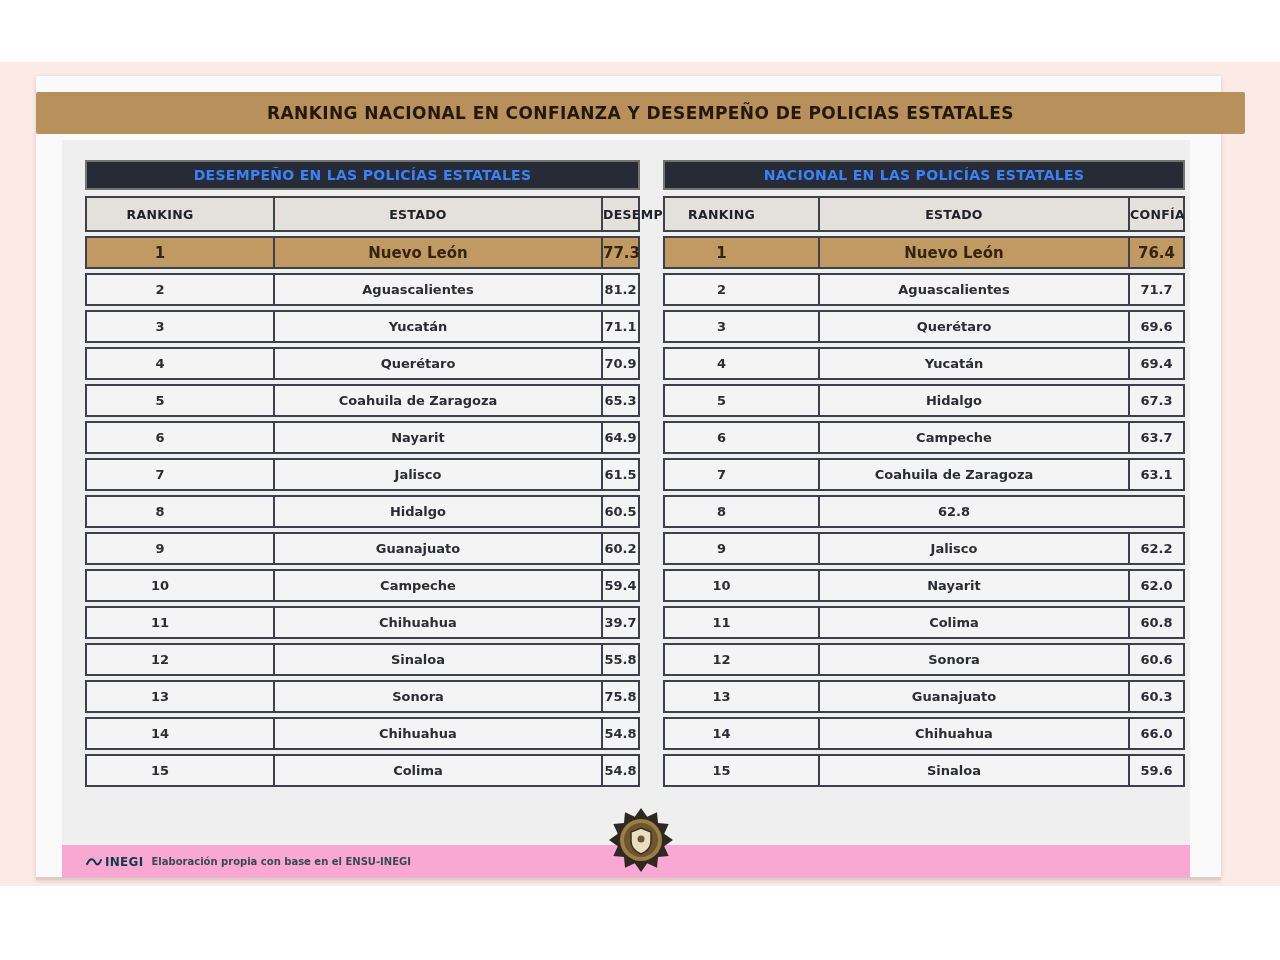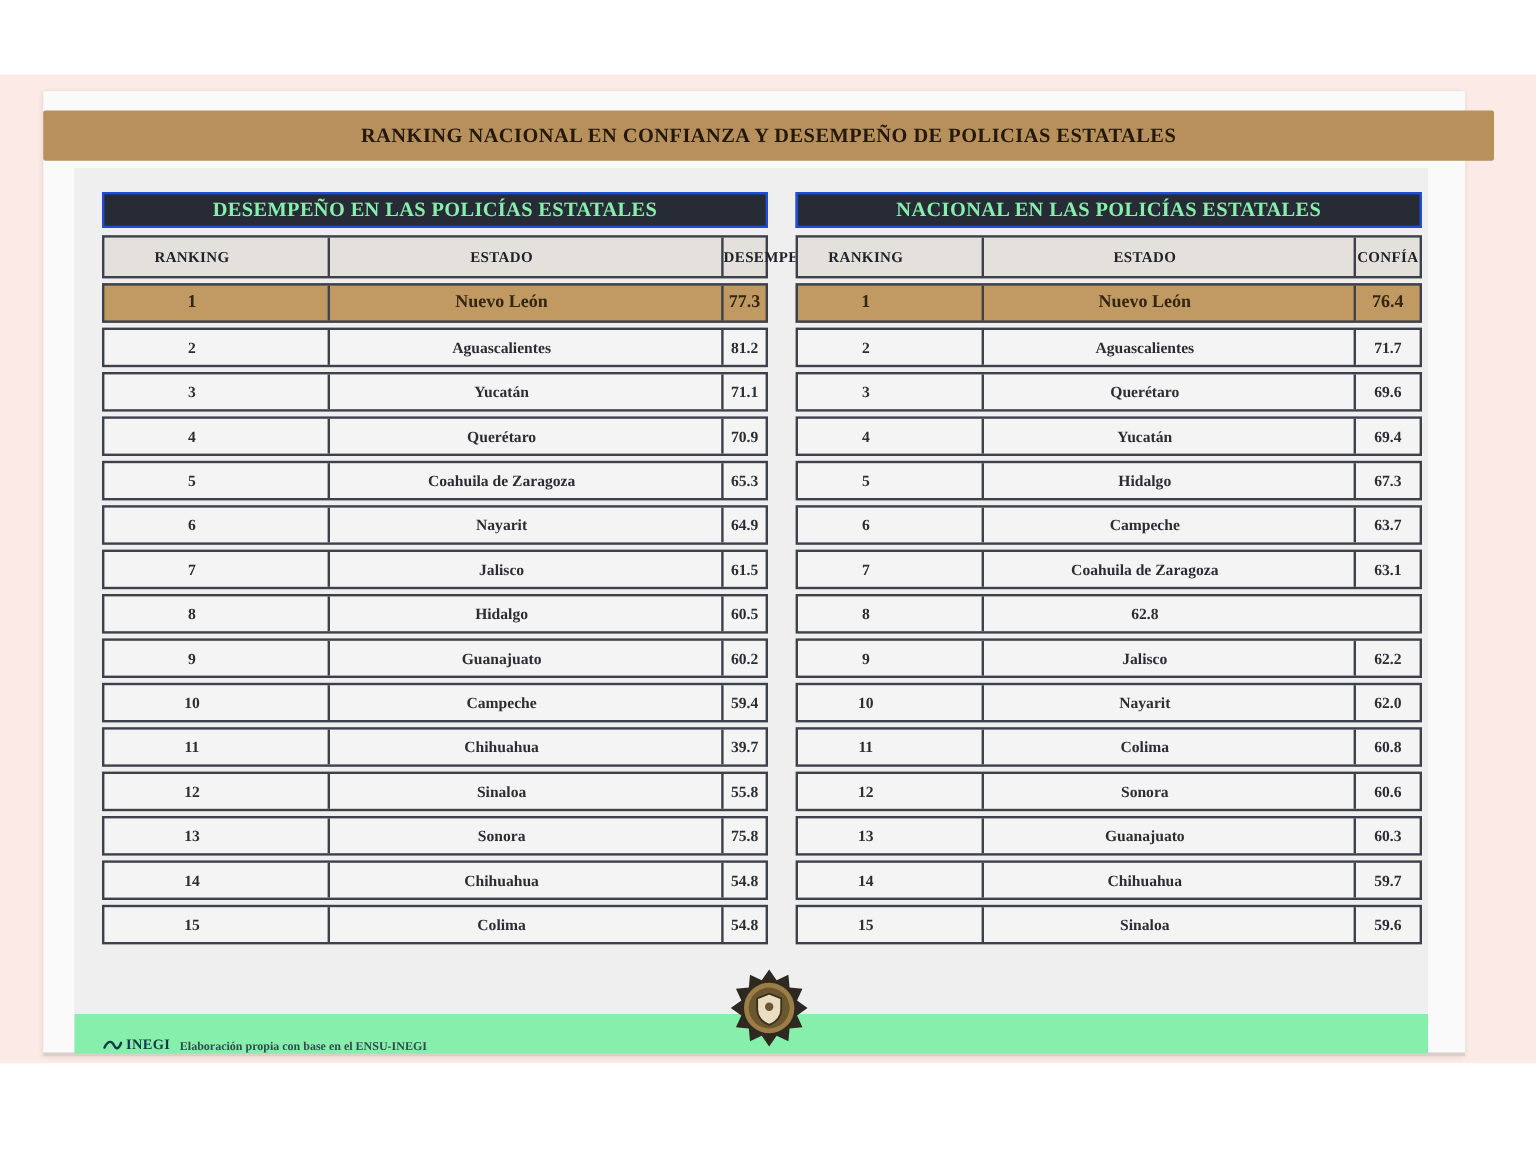--- a/index.html
+++ b/index.html
@@ -12,61 +12,60 @@
   }
   .pink-band {
     position:absolute; left:0; top:62px; width:1280px; height:824px;
     background:#fbeae6;
   }
   .card {
     position:absolute; left:36px; top:76px; width:1185px; height:804px;
     background:#fafafb;
     border-bottom:3px solid #dccfca;
     box-shadow:0 1px 4px rgba(90,60,50,.18);
-    font-family:Liberation Serif, serif;
   }
   .title-bar {
     position:absolute; left:0; top:16px; width:1209px; height:42px;
     background:#b7905c; border-radius:2px;
     display:flex; align-items:center; justify-content:center;
   }
   .title-bar span {
     font-weight:bold; font-size:17px; color:#241808; letter-spacing:.4px;
   }
   .panel {
     position:absolute; left:26px; top:64px; width:1128px; height:706px;
     background:#efeff0;
   }
   .tbl { position:absolute; top:84px; }
   .tbl.left  { left:49px;  width:555px; }
   .tbl.right { left:627px; width:522px; }
   .tbl-head {
-    height:30px; background:#272b36; border:2px solid #1d4ed8;
-    color:#86efac; font-weight:bold; font-size:17px; letter-spacing:.3px;
+    height:30px; background:#272b36; border:2px solid #737373;
+    color:#3b82f6; font-weight:bold; font-size:14px; letter-spacing:.3px;
     display:flex; align-items:center; justify-content:center;
   }
   .row {
     display:grid; height:33px; margin-top:4px;
     border:2px solid #3d414b; background:#f4f4f4;gap:40px;
   }
   .tbl.left  .row { grid-template-columns:146px 288px 1fr; }
   .tbl.right .row { grid-template-columns:113px 270px 1fr; }
   .row.cols { height:36px; margin-top:6px; background:#e4e1dc; }
   .row .cell {
     display:flex; align-items:center; justify-content:center;
     font-weight:bold; font-size:13px; color:#2c2d33;
   }
   .row .cell + .cell { border-left:2px solid #3d414b; }
   .row.cols .cell { font-size:12.5px; letter-spacing:.3px; color:#20222a; }
   .row.top { background:#c09a62; }
   .row.top .cell { font-size:15px; color:#33250f; }
   .footer-strip {
     position:absolute; left:26px; top:769px; width:1128px; height:33px;
-    background:#86efac;
-    display:flex; align-items:flex-end; padding-left:24px;
+    background:#f9a8d4;
+    display:flex; align-items:center; padding-left:24px;
   }
   .inegi-mark {
     display:flex; align-items:center; gap:3px; margin-right:8px;
   }
   .inegi-text   { color:#0f3b46; font-weight:bold; font-size:12px; letter-spacing:.3px; }
   .source-text  { color:#37494d; font-weight:600; font-size:10px; }
   .badge {
     position:absolute; left:573px; top:729px; width:64px; height:70px; z-index:5;
   }
 </style>
@@ -237,21 +236,21 @@
           <span class="cell">60.6</span>
         </div>
         <div class="row">
           <span class="cell">13</span>
           <span class="cell">Guanajuato</span>
           <span class="cell">60.3</span>
         </div>
         <div class="row">
           <span class="cell">14</span>
           <span class="cell">Chihuahua</span>
-          <span class="cell">59.7</span>
+          <span class="cell">66.0</span>
         </div>
         <div class="row">
           <span class="cell">15</span>
           <span class="cell">Sinaloa</span>
           <span class="cell">59.6</span>
         </div>
       </div>
   </div>
 
   <div class="footer-strip">

